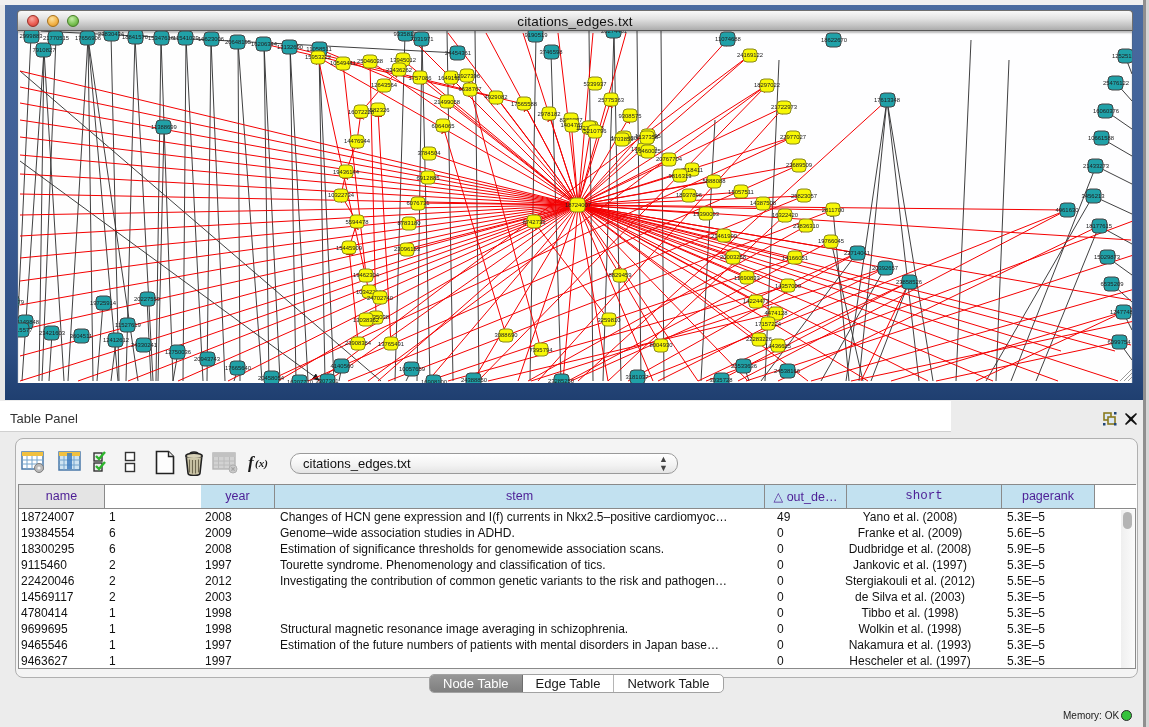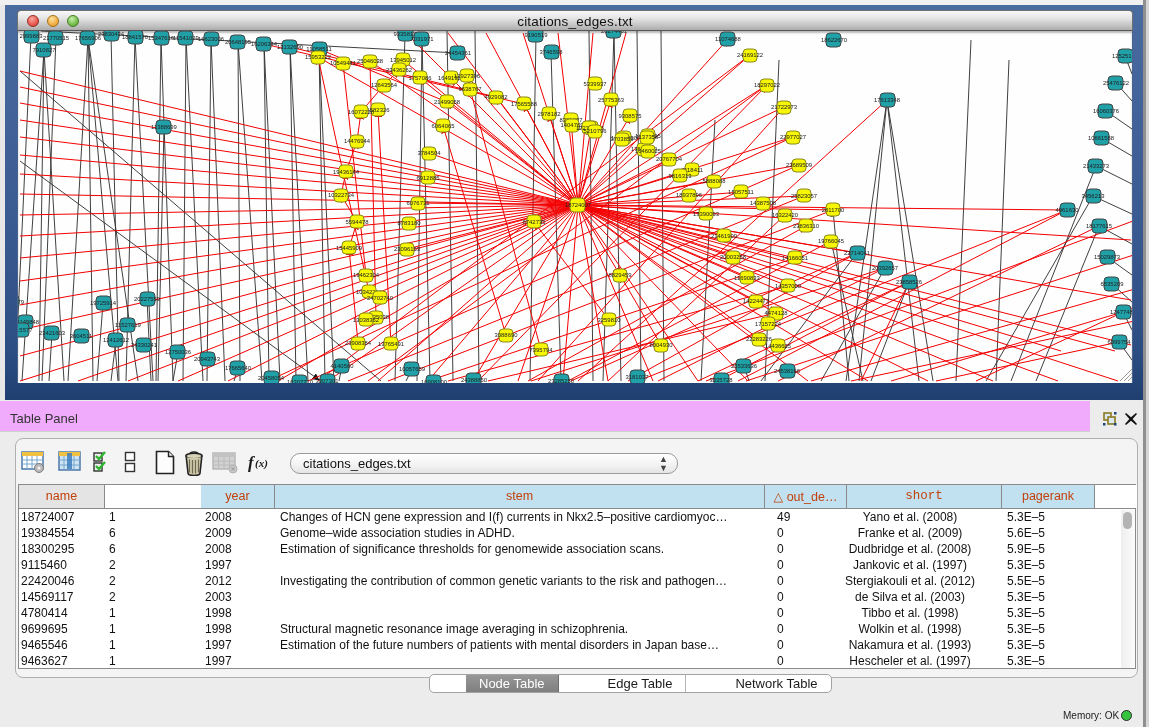--- a/index.html
+++ b/index.html
@@ -14,45 +14,45 @@
 #tl-r { left:9px; background:radial-gradient(circle at 40% 30%,#f8a8a0,#ec5f55 55%,#c33a30); border:1px solid #9a2b24;}
 #tl-y { left:29px; background:radial-gradient(circle at 40% 30%,#fbe2a0,#f3b44b 55%,#d98f1e); border:1px solid #a66f18;}
 #tl-g { left:49px; background:radial-gradient(circle at 40% 30%,#c4eda8,#7cc356 55%,#53992e); border:1px solid #447d24;}
 #canvas { position:absolute; left:17px; top:31px; width:1116px; height:352px; background:#fff; opacity:0.999; will-change:transform; box-shadow:inset 0 2px 2px rgba(60,60,60,0.35);
   border-left:1px solid #49658f; border-right:1px solid #49658f; overflow:hidden; }
 #rightstrip1 { position:absolute; left:1143px; top:0; width:3px; height:727px; background:#8f8f8f; z-index:30; }
 #rightstrip2 { position:absolute; left:1146px; top:0; width:3px; height:727px; background:#d6d6d6; z-index:30; }
 #topstrip { position:absolute; left:0; top:0; width:1149px; height:5px; background:#f0f0f0; }
 
 #tablepanel { position:absolute; left:0; top:400px; width:1149px; height:327px; background:#ececec; }
-#tp-head { position:absolute; left:0; top:1px; width:1090px; height:31px; background:#f0abfc;
+#tp-head { position:absolute; left:0; top:1px; width:951px; height:31px; background:#ffffff;
   border-bottom:1px solid #d0d0d0;}
 #tp-head .t { position:absolute; left:10px; top:10px; font-size:13px; color:#333; }
 #container { position:absolute; left:15px; top:38px; width:1123px; height:240px;
   background:#f4f4f4; border:1px solid #b0b0b0; border-radius:8px; }
 #toolbar { position:absolute; left:0px; top:0px; height:44px; }
 #dropdown { position:absolute; left:274px; top:14px; width:388px; height:21px;
   background:linear-gradient(#ffffff,#f2f2f2 60%,#e4e4e4); border:1px solid #9a9a9a; border-radius:10px;
   font-size:13px; color:#111; padding:2px 0 0 12px; }
 #dropdown .arrows { position:absolute; right:9px; top:1px; font-size:9px; color:#444; line-height:9px; }
 #thead { position:absolute; left:2px; top:45px; width:1118px; height:24px; border:1px solid #8a8a8a; border-bottom:none; background:#fff;}
 .th { position:absolute; top:0; height:23px; background:#c2e1f0; border-right:1px solid #8a8a8a;
-  font-size:12.5px; color:#c2410c; text-align:center; padding-top:4px; }
+  font-size:12.5px; color:#4c1d95; text-align:center; padding-top:4px; }
 #tbody { position:absolute; left:2px; top:69px; width:1118px; height:161px; background:#fff;
   border:1px solid #8a8a8a; border-top:1px solid #8a8a8a; overflow:hidden; }
 .tr { position:relative; height:16px; font-size:12px; color:#111; white-space:nowrap; }
 .tr div { position:absolute; top:1px; }
 .c0 { left:2px; } .c1 { left:90px; } .c2 { left:186px; } .c3 { left:261px; }
 .c4 { left:758px; } .c5 { left:812px; width:158px; text-align:center; } .c6 { left:988px; }
 #vscroll { position:absolute; left:1102px; top:1px; width:14px; height:159px;
   background:linear-gradient(90deg,#efefef,#fbfbfb); }
 #vthumb { position:absolute; left:2px; top:2px; width:9px; height:17px; background:#b4b4b4; border-radius:5px; }
 #tabs { position:absolute; left:429px; top:674px; height:19px; display:flex;
   border:1px solid #a2a2a2; border-radius:5px; overflow:hidden; background:#fff; }
-.tab { font-size:13px; color:#1a1a1a; padding:1px 13px 6px 13px; border-right:1px solid #b5b5b5;margin-left:36px; }
+.tab { font-size:13px; color:#1a1a1a; padding:1px 13px 6px 13px; border-right:1px solid #b5b5b5; }
 .tab.sel { background:linear-gradient(#979797,#7f7f7f); color:#fff; border-right:1px solid #6e6e6e; }
 .tab:last-child { border-right:none; }
 #memory { position:absolute; left:1063px; top:710px; font-size:10px; color:#222; }
 #memdot { position:absolute; left:1121px; top:710px; width:11px; height:11px; border-radius:50%;
   background:#35c23c; border:1.5px solid #2a2a2a; }
 .icon { position:absolute; top:11px; }
 </style></head>
 <body>
 <div id="root">
 <div id="topstrip"></div>
@@ -694,20 +694,21 @@
             <div class="c2">2008</div>
             <div class="c3">Estimation of significance thresholds for genomewide association scans.</div>
             <div class="c4">0</div>
             <div class="c5">Dudbridge et al. (2008)</div>
             <div class="c6">5.9E–5</div>
           </div>
 <div class="tr">
             <div class="c0">9115460</div>
             <div class="c1">2</div>
             <div class="c2">1997</div>
+            <div class="c3">Tourette syndrome. Phenomenology and classification of tics.</div>
             <div class="c4">0</div>
             <div class="c5">Jankovic et al. (1997)</div>
             <div class="c6">5.3E–5</div>
           </div>
 <div class="tr">
             <div class="c0">22420046</div>
             <div class="c1">2</div>
             <div class="c2">2012</div>
             <div class="c3">Investigating the contribution of common genetic variants to the risk and pathogen…</div>
             <div class="c4">0</div>

